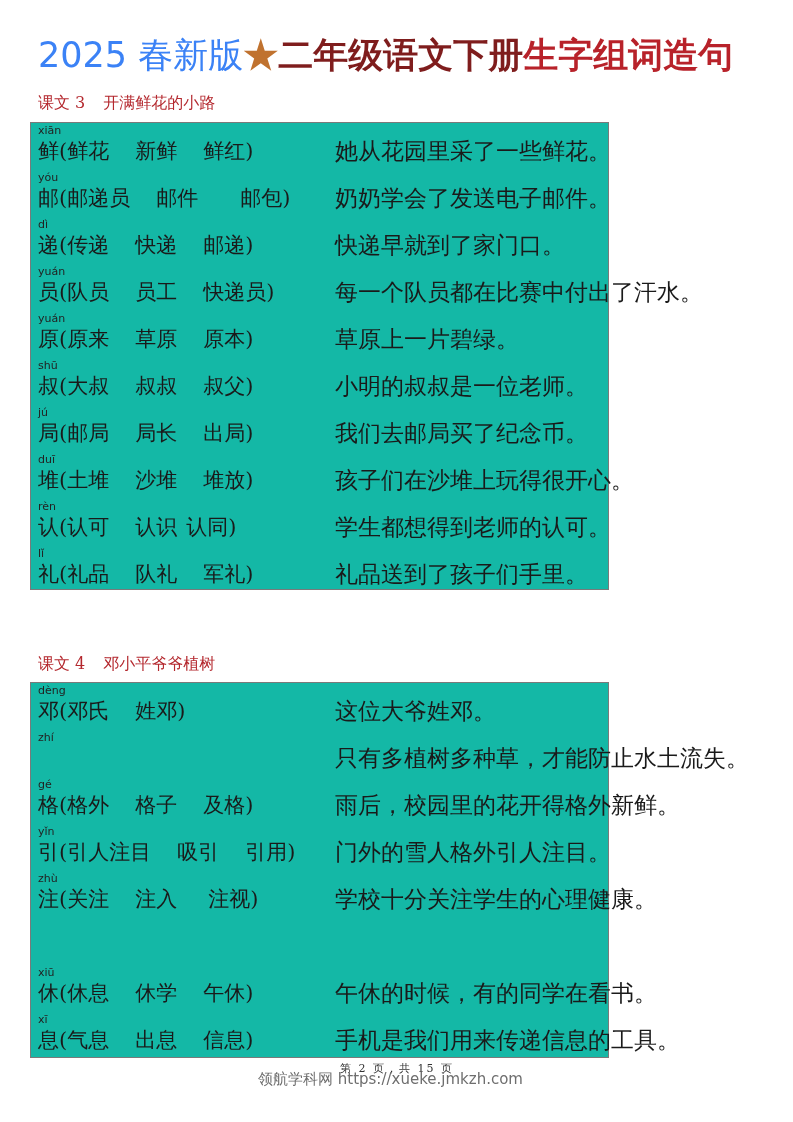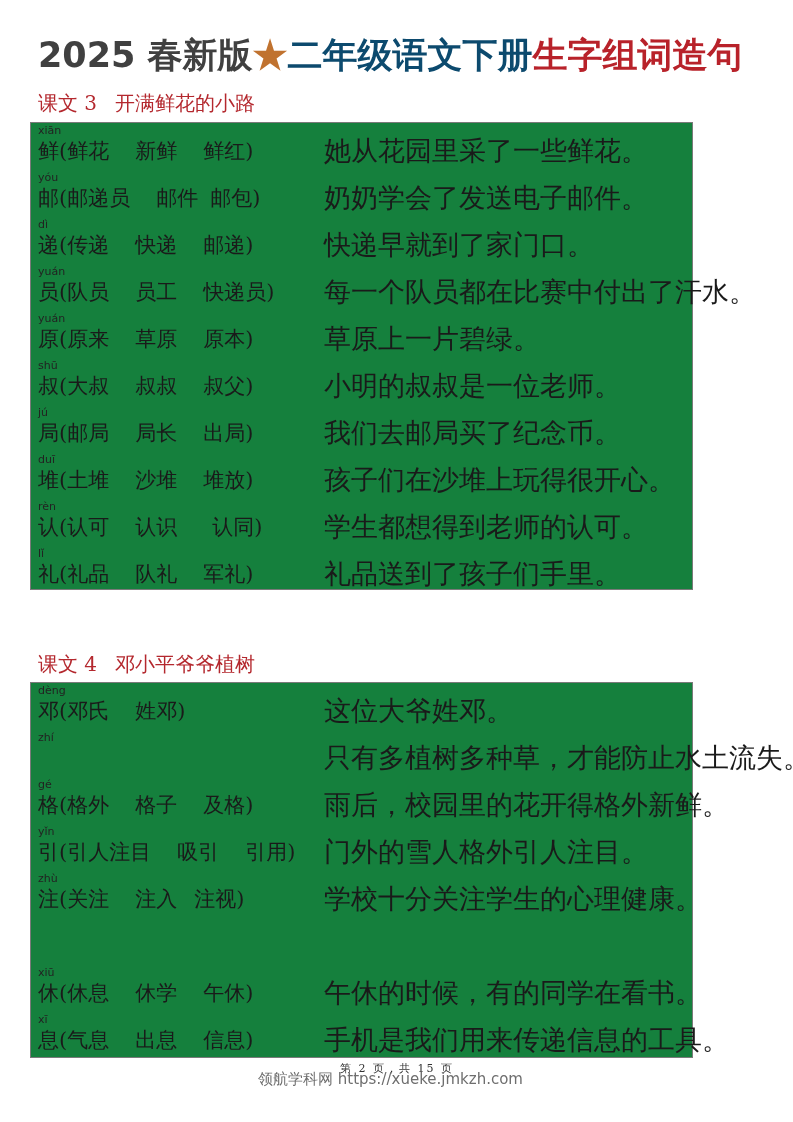--- a/index.html
+++ b/index.html
@@ -4,42 +4,42 @@
   <style>
     html, body { margin: 0; padding: 0; }
     body {
       width: 793px; height: 1122px; background: #ffffff; position: relative; overflow: hidden;
       font-family: "DejaVu Serif", "Liberation Serif", serif; color: #1a1a1a;
     }
     .title {
       position: absolute; left: 38px; top: 30px; height: 50px;
       font-size: 35px; line-height: 50px; white-space: nowrap; font-weight: bold; letter-spacing: 0px;
     }
-    .title .p1 { color: #404040; font-family: "DejaVu Sans", "Liberation Sans", sans-serif; font-weight: bold; }
+    .title .p1 { color: #3b82f6; font-family: "DejaVu Sans", "Liberation Sans", sans-serif; font-weight: normal; }
     .title .star { color: #c0722f; }
-    .title .p2 { color: #0c4a6e; text-align: right; }
+    .title .p2 { color: #7f1d1d; text-align: right; }
     .title .p3 { color: #b8222a; }
     .lesson-heading {
-      position: absolute; left: 38px; font-size: 20px; color: #b4282e; white-space: nowrap; line-height: 26px;
+      position: absolute; left: 38px; font-size: 16px; color: #b4282e; white-space: nowrap; line-height: 26px;
     }
     .lesson-heading .num { margin-right: 18px; }
     .box {
-      position: absolute; left: 30px; width: 663px; border: 1.5px solid #7a7a7a; box-sizing: border-box; background: #15803d;
+      position: absolute; left: 30px; width: 579px; border: 1.5px solid #7a7a7a; box-sizing: border-box; background: #14b8a6;
     }
     .row { position: absolute; left: 0; height: 47px; width: 100%; }
     .pinyin {
       position: absolute; left: 7px; top: 2px; font-size: 11px; line-height: 12px;
       font-family: "DejaVu Sans", "Liberation Sans", sans-serif; color: #222;
     }
     .words {
       position: absolute; left: 7px; top: 14px; font-size: 21px; line-height: 28px; white-space: nowrap;
     }
     .words span.w { display: inline-block; }
     .sentence {
-      position: absolute; left: 293px; top: 14px; font-size: 27px; line-height: 28px; white-space: nowrap;
+      position: absolute; left: 304px; top: 14px; font-size: 23px; line-height: 28px; white-space: nowrap;
     }
     .footer {
       position: absolute; top: 1066px; left: 0; width: 793px; text-align: center;
       font-size: 14px; color: #777; font-family: "DejaVu Sans", "Liberation Sans", sans-serif;
     }
     .footer .pageno {
       position: absolute; left: 340px; top: -5px; font-size: 11px; color: #333; letter-spacing: 2px;
       font-family: "DejaVu Serif", serif;
     }
     .footer .watermark { position: absolute; left: 258px; top: 4px; font-size: 15px; color: #6e6e6e; }
@@ -55,21 +55,21 @@
   <span class="num">课文 3</span><span>开满鲜花的小路</span>
 </div>
 <div class="box" id="box0" style="top:122px; height:468px;">
     <div class="row" style="top: 0px;">
       <div class="pinyin">xiān</div>
       <div class="words"><span>鲜</span>(<span class="w">鲜花</span><span class="w" style="margin-left: 26px;">新鲜</span><span class="w" style="margin-left: 26px;">鲜红</span>)</div>
       <div class="sentence">她从花园里采了一些鲜花。</div>
     </div>
     <div class="row" style="top: 47px;">
       <div class="pinyin">yóu</div>
-      <div class="words"><span>邮</span>(<span class="w">邮递员</span><span class="w" style="margin-left: 26px;">邮件</span><span class="w" style="margin-left: 12px;">邮包</span>)</div>
+      <div class="words"><span>邮</span>(<span class="w">邮递员</span><span class="w" style="margin-left: 26px;">邮件</span><span class="w" style="margin-left: 42px;">邮包</span>)</div>
       <div class="sentence">奶奶学会了发送电子邮件。</div>
     </div>
     <div class="row" style="top: 94px; text-decoration: underline;">
       <div class="pinyin">dì</div>
       <div class="words"><span>递</span>(<span class="w">传递</span><span class="w" style="margin-left: 26px;">快递</span><span class="w" style="margin-left: 26px;">邮递</span>)</div>
       <div class="sentence">快递早就到了家门口。</div>
     </div>
     <div class="row" style="top: 141px;">
       <div class="pinyin">yuán</div>
       <div class="words"><span>员</span>(<span class="w">队员</span><span class="w" style="margin-left: 26px;">员工</span><span class="w" style="margin-left: 26px;">快递员</span>)</div>
@@ -90,21 +90,21 @@
       <div class="words"><span>局</span>(<span class="w">邮局</span><span class="w" style="margin-left: 26px;">局长</span><span class="w" style="margin-left: 26px;">出局</span>)</div>
       <div class="sentence">我们去邮局买了纪念币。</div>
     </div>
     <div class="row" style="top: 329px;">
       <div class="pinyin">duī</div>
       <div class="words"><span>堆</span>(<span class="w">土堆</span><span class="w" style="margin-left: 26px;">沙堆</span><span class="w" style="margin-left: 26px;">堆放</span>)</div>
       <div class="sentence">孩子们在沙堆上玩得很开心。</div>
     </div>
     <div class="row" style="top: 376px;">
       <div class="pinyin">rèn</div>
-      <div class="words"><span>认</span>(<span class="w">认可</span><span class="w" style="margin-left: 26px;">认识</span><span class="w" style="margin-left: 35px;">认同</span>)</div>
+      <div class="words"><span>认</span>(<span class="w">认可</span><span class="w" style="margin-left: 26px;">认识</span><span class="w" style="margin-left: 9px;">认同</span>)</div>
       <div class="sentence">学生都想得到老师的认可。</div>
     </div>
     <div class="row" style="top: 423px;">
       <div class="pinyin">lǐ</div>
       <div class="words"><span>礼</span>(<span class="w">礼品</span><span class="w" style="margin-left: 26px;">队礼</span><span class="w" style="margin-left: 26px;">军礼</span>)</div>
       <div class="sentence">礼品送到了孩子们手里。</div>
     </div>
   </div>
 
 <div class="lesson-heading" style="top:651px;">
@@ -125,21 +125,21 @@
       <div class="words"><span>格</span>(<span class="w">格外</span><span class="w" style="margin-left: 26px;">格子</span><span class="w" style="margin-left: 26px;">及格</span>)</div>
       <div class="sentence">雨后，校园里的花开得格外新鲜。</div>
     </div>
     <div class="row" style="top: 141px;">
       <div class="pinyin">yǐn</div>
       <div class="words"><span>引</span>(<span class="w">引人注目</span><span class="w" style="margin-left: 26px;">吸引</span><span class="w" style="margin-left: 26px;">引用</span>)</div>
       <div class="sentence">门外的雪人格外引人注目。</div>
     </div>
     <div class="row" style="top: 188px;">
       <div class="pinyin">zhù</div>
-      <div class="words"><span>注</span>(<span class="w">关注</span><span class="w" style="margin-left: 26px;">注入</span><span class="w" style="margin-left: 17px;">注视</span>)</div>
+      <div class="words"><span>注</span>(<span class="w">关注</span><span class="w" style="margin-left: 26px;">注入</span><span class="w" style="margin-left: 31px;">注视</span>)</div>
       <div class="sentence">学校十分关注学生的心理健康。</div>
     </div>
     <div class="row" style="top: 282px;">
       <div class="pinyin">xiū</div>
       <div class="words"><span>休</span>(<span class="w">休息</span><span class="w" style="margin-left: 26px;">休学</span><span class="w" style="margin-left: 26px;">午休</span>)</div>
       <div class="sentence">午休的时候，有的同学在看书。</div>
     </div>
     <div class="row" style="top: 329px;">
       <div class="pinyin">xī</div>
       <div class="words"><span>息</span>(<span class="w">气息</span><span class="w" style="margin-left: 26px;">出息</span><span class="w" style="margin-left: 26px;">信息</span>)</div>

